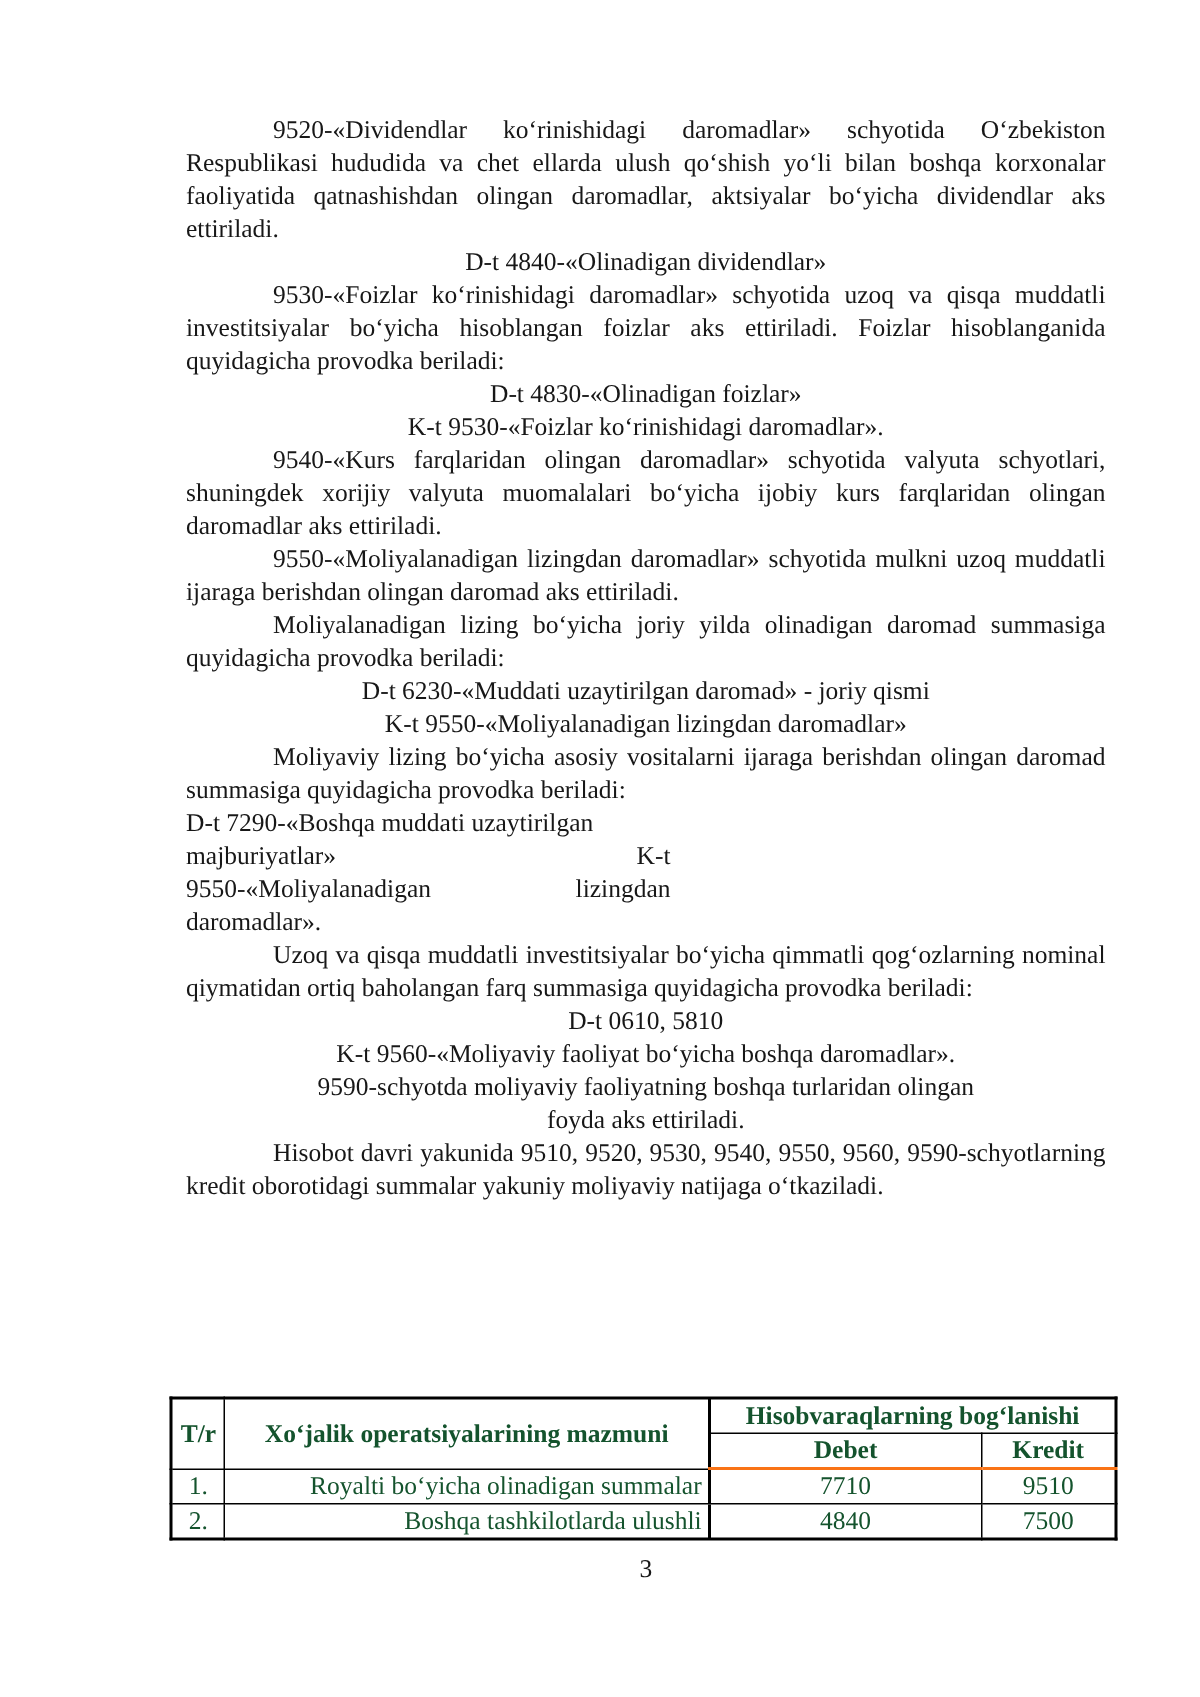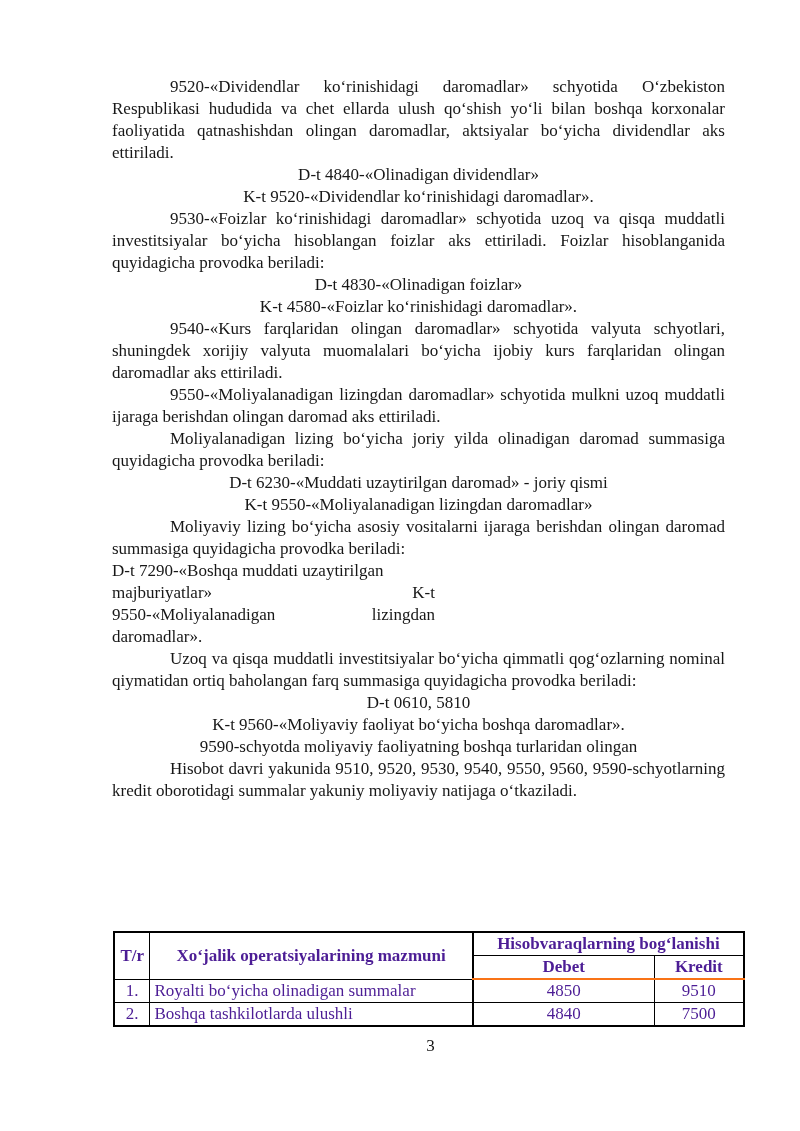--- a/index.html
+++ b/index.html
@@ -6,76 +6,75 @@
   .page{
     position:relative;
     width:800px;height:1131px;
     background:#ffffff;
     font-family:"Liberation Serif","DejaVu Serif",serif;
     color:#171717;
     overflow:hidden;
   }
   .content{
     position:absolute;
-    left:112px;top:76px;width:613px;
+    left:124px;top:76px;width:613px;
     font-size:17px;line-height:22px;
   }
   .content p{margin:0;text-align:justify;}
   p.ind{text-indent:58px;}
   p.blockind{margin-left:58px;}
   p.plain{text-align:center;}
   .narrow{width:323px;text-align:justify;}
   .narrow .nline{white-space:nowrap;}
   .narrow .spread{display:flex;justify-content:space-between;align-items:flex-end;}
   .centerblock{text-align:center;}
   .centerblock span{display:block;}
   table.ops{
     position:absolute;
     left:113px;top:931px;
     width:632px;
     border-collapse:collapse;
     font-size:17px;line-height:20px;
-    color:#4c1d95;
+    color:#14532d;
   }
   table.ops th, table.ops td{
     border:1px solid #000;
     padding:1px 4px;
   }
   table.ops{border:2px solid #000;}
   table.ops thead th{font-weight:bold;text-align:center;}
   table.ops thead tr.subhead th{border-bottom:2px solid #f97316;}
   table.ops td{vertical-align:middle;}
   td.c{text-align:center;}
-  td.l{text-align:left;padding-left:6px;}
+  td.l{text-align:right;padding-left:6px;}
   .col-debet-border{border-left:2px solid #000 !important;}
   .pagenum{
     position:absolute;
     top:1036px;left:124px;width:613px;
     text-align:center;
     font-size:17px;
   }
 </style>
 </head>
 <body>
 
 <div class="page">
   <div class="content">
 
     <p class="ind">9520-«Dividendlar ko‘rinishidagi daromadlar» schyotida O‘zbekiston Respublikasi hududida va chet ellarda ulush qo‘shish yo‘li bilan boshqa korxonalar faoliyatida qatnashishdan olingan daromadlar, aktsiyalar bo‘yicha dividendlar aks ettiriladi.</p>
 
 
     <p class="plain">D-t 4840-«Olinadigan dividendlar»</p>
 
-    <p class="plain">K-t 9520-«Dividendlar ko‘rinishidagi daromadlar».</p>
 
     <p class="ind">9530-«Foizlar ko‘rinishidagi daromadlar» schyotida uzoq va qisqa muddatli investitsiyalar bo‘yicha hisoblangan foizlar aks ettiriladi. Foizlar hisoblanganida quyidagicha provodka beriladi:</p>
 
     <p class="plain">D-t 4830-«Olinadigan foizlar»</p>
 
-    <p class="plain">K-t 4580-«Foizlar ko‘rinishidagi daromadlar».</p>
+    <p class="plain">K-t 9530-«Foizlar ko‘rinishidagi daromadlar».</p>
 
     <p class="ind">9540-«Kurs farqlaridan olingan daromadlar» schyotida valyuta schyotlari, shuningdek xorijiy valyuta muomalalari bo‘yicha ijobiy kurs farqlaridan olingan daromadlar aks ettiriladi.</p>
 
     <p class="ind">9550-«Moliyalanadigan lizingdan daromadlar» schyotida mulkni uzoq muddatli ijaraga berishdan olingan daromad aks ettiriladi.</p>
 
     <p class="ind">Moliyalanadigan lizing bo‘yicha joriy yilda olinadigan daromad summasiga quyidagicha provodka beriladi:</p>
 
     <p class="plain">D-t 6230-«Muddati uzaytirilgan daromad» - joriy qismi</p>
 
     <p class="plain">K-t 9550-«Moliyalanadigan lizingdan daromadlar»</p>
@@ -96,20 +95,21 @@
     </div>
 
     <p class="ind">Uzoq va qisqa muddatli investitsiyalar bo‘yicha qimmatli qog‘ozlarning nominal qiymatidan ortiq baholangan farq summasiga quyidagicha provodka beriladi:</p>
 
     <p class="plain">D-t 0610, 5810</p>
 
     <p class="plain">K-t 9560-«Moliyaviy faoliyat bo‘yicha boshqa daromadlar».</p>
 
     <div class="centerblock">
       <span>9590-schyotda moliyaviy faoliyatning boshqa turlaridan olingan</span>
+      <span>foyda aks ettiriladi.</span>
     </div>
 
     <p class="ind">Hisobot davri yakunida 9510, 9520, 9530, 9540, 9550, 9560, 9590-schyotlarning kredit oborotidagi summalar yakuniy moliyaviy natijaga o‘tkaziladi.</p>
 
   </div>
 
   <table class="ops">
     <colgroup>
       <col style="width:36px">
       <col style="width:324px">
@@ -124,21 +124,21 @@
       </tr>
       <tr class="subhead">
         <th class="col-debet-border">Debet</th>
         <th>Kredit</th>
       </tr>
     </thead>
     <tbody>
       <tr>
         <td class="c">1.</td>
         <td class="l">Royalti bo‘yicha olinadigan summalar</td>
-        <td class="c col-debet-border">4850</td>
+        <td class="c col-debet-border">7710</td>
         <td class="c">9510</td>
       </tr>
       <tr>
         <td class="c">2.</td>
         <td class="l">Boshqa tashkilotlarda ulushli</td>
         <td class="c col-debet-border">4840</td>
         <td class="c">7500</td>
       </tr>
     </tbody>
   </table>

